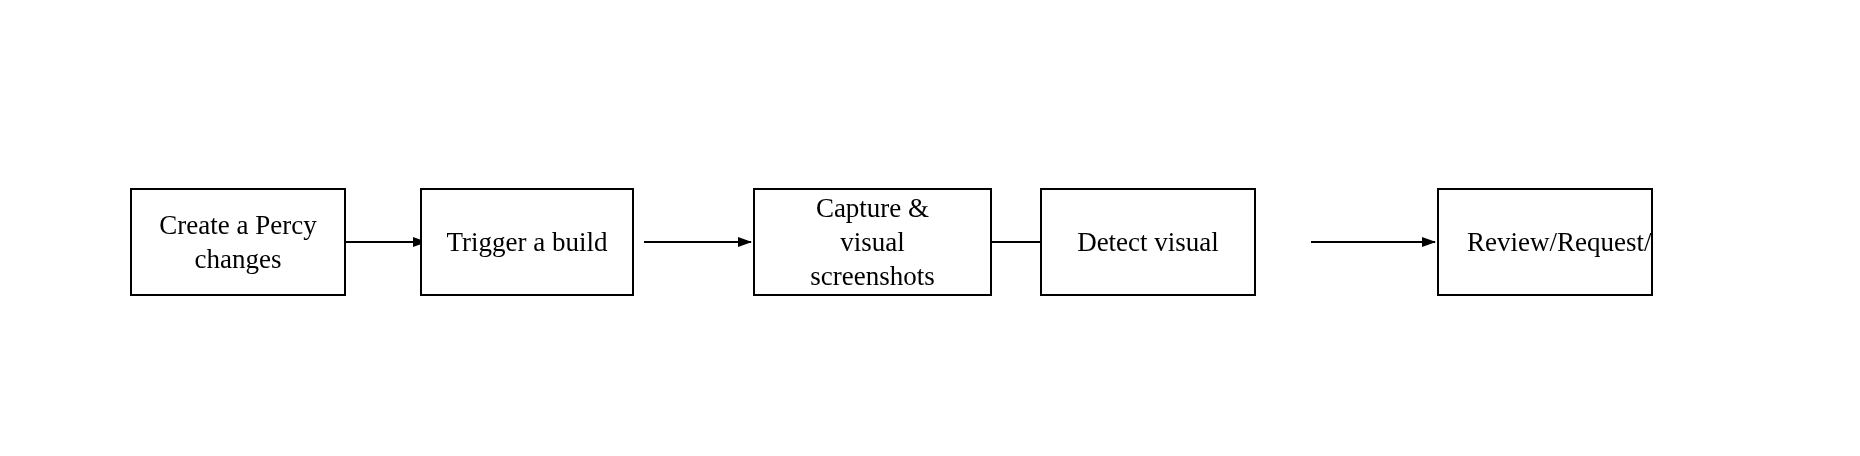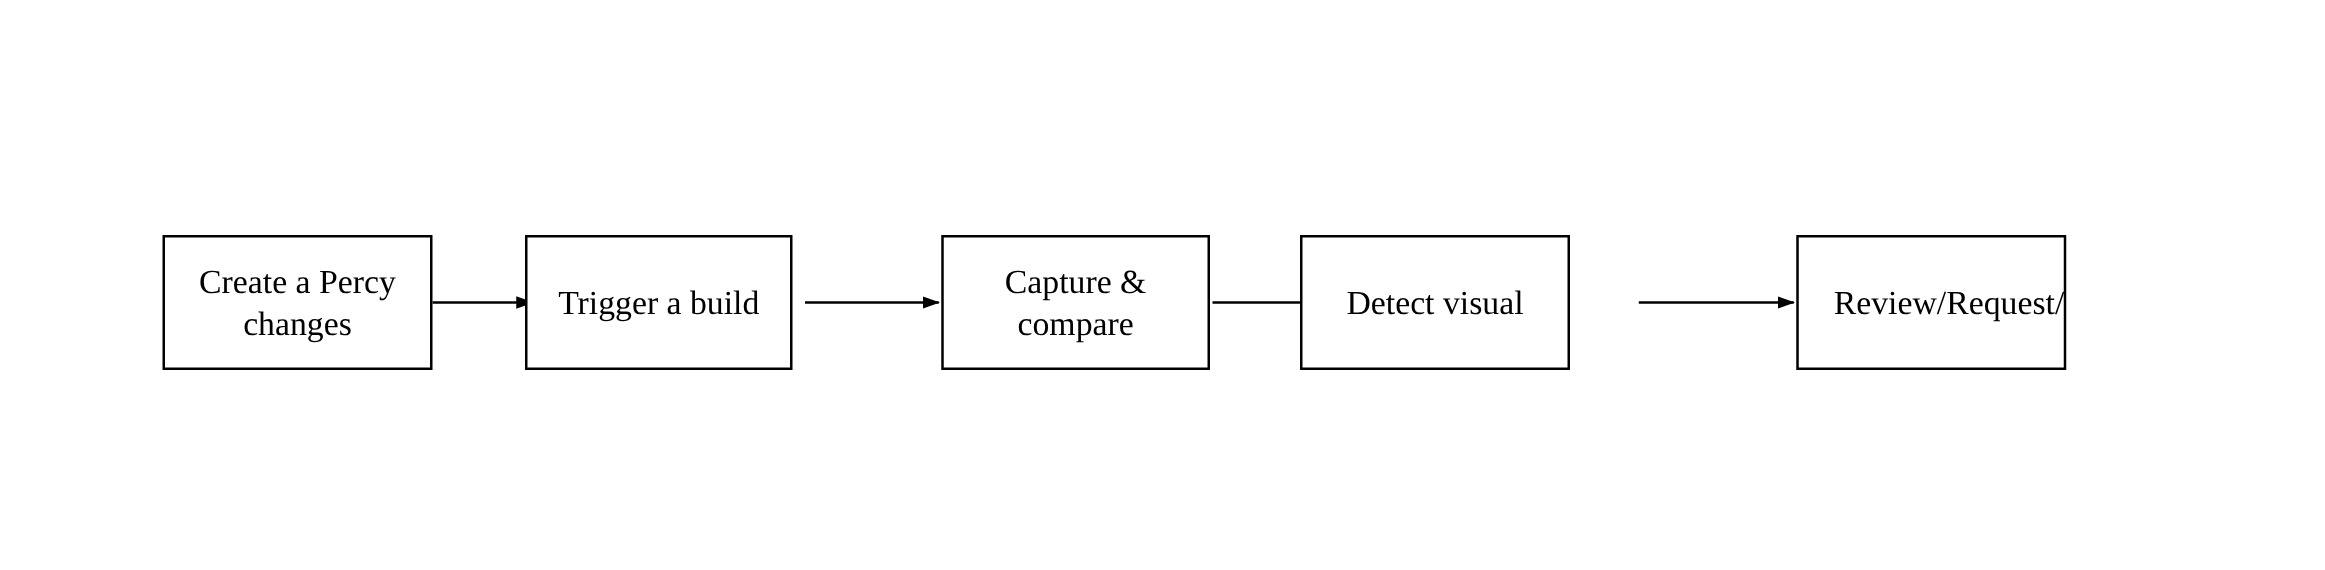--- a/index.html
+++ b/index.html
@@ -30,21 +30,21 @@
     display: flex;
     align-items: center;
     justify-content: center;
     text-align: center;
     color: #000000;
     font-size: 27px;
     line-height: 34px;
   }
   .node-pos-0 { left: 102px; margin-left: 28px;  }
   .node-pos-1 { left: 420px; width: 214px; }
-  .node-pos-2 { left: 753px; width: 215px; }
+  .node-pos-2 { left: 753px; width: 239px; }
   .node-pos-3 { left: 1040px; }
   .node-pos-4 { left: 1437px; padding-left: 28px; }
   .node-label { width: 100%; }
   .label-line { display: block; white-space: nowrap; }
 </style>
 </head>
 <body>
 
 <div class="canvas">
 
@@ -69,21 +69,22 @@
 
   <div class="node node-pos-1">
     <div class="node-label">
       <span class="label-line">Trigger a build</span>
     </div>
   </div>
 
   <div class="node node-pos-2">
     <div class="node-label">
       <span class="label-line">Capture &amp;</span>
-      <span class="label-line">compare</span>
+      <span class="label-line">visual</span>
+      <span class="label-line">screenshots</span>
     </div>
   </div>
 
   <div class="node node-pos-3">
     <div class="node-label">
       <span class="label-line">Detect visual</span>
     </div>
   </div>
 
   <div class="node node-pos-4">

